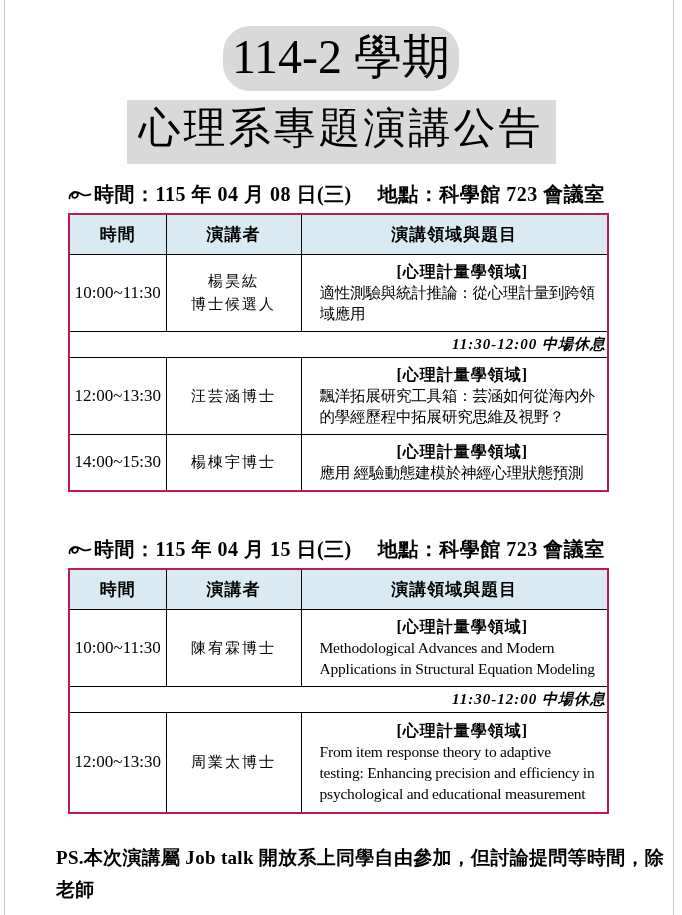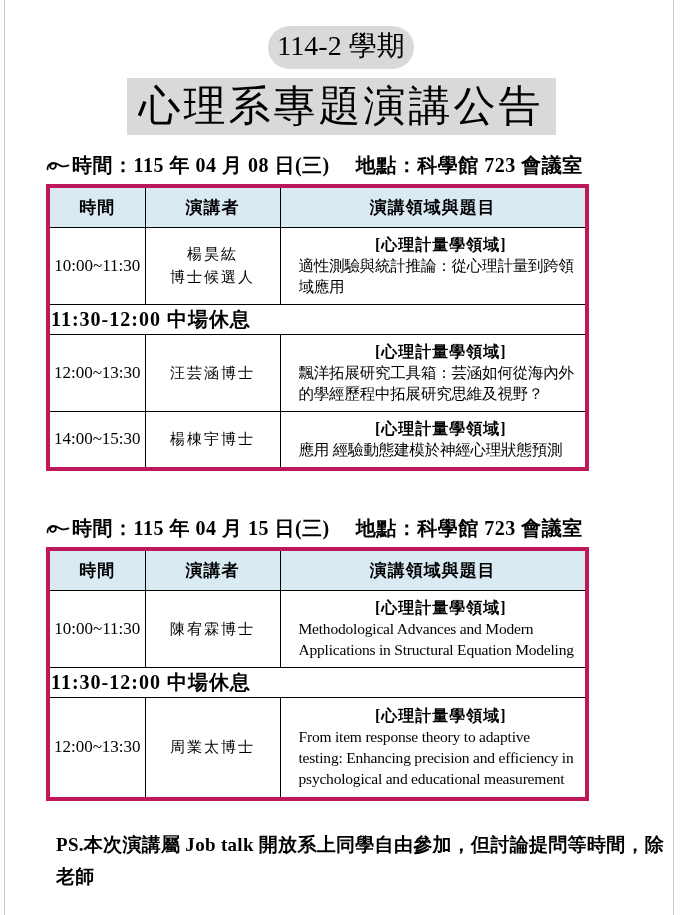--- a/index.html
+++ b/index.html
@@ -8,58 +8,58 @@
     background:#ffffff;color:#000;
     font-family:"Liberation Serif","DejaVu Serif",serif;
   }
   .page-edge{position:absolute;top:0;bottom:0;width:1px;background:#c9c9c9;}
   .edge-left{left:4px;}
   .edge-right{right:8px;}
 
   
   .titles{text-align:center;padding-top:26px;}
   .hl{display:inline-block;background:#d9d9d9;}
-  .t1{font-size:28px;line-height:1.1;padding:5px 9px 7px;border-radius:27px;}
-  .t2{font-size:42px;line-height:1.1;letter-spacing:3px;padding:5px 12px 6px;margin-top:9px;}
+  .t1{font-size:48px;line-height:1.1;padding:5px 9px 7px;border-radius:27px;}
+  .t2{font-size:42px;line-height:1.1;letter-spacing:3px;padding:5px 12px 13px;margin-top:9px;}
 
   
-  .session{margin-left:46px;width:543px;}
+  .session{margin-left:68px;width:543px;}
   .session.second{margin-top:44px;}
   .sess-info{
     display:flex;align-items:center;
     font-weight:bold;font-size:20px;letter-spacing:0.5px;
     margin:17px 0 5px 0;white-space:nowrap;
   }
   .flourish{display:inline-flex;margin-right:2px;}
   .gap{display:inline-block;width:26px;}
 
   table.sched{
     width:539px;border-collapse:collapse;table-layout:fixed;
-    border:4px solid #be185d;
+    border:2px solid #be185d;
   }
   table.sched th,table.sched td{border:1.5px solid #000;vertical-align:middle;}
   col.c1{width:97px;} col.c2{width:135px;} col.c3{width:307px;}
   th.hcell{
     background:#d9eaf2;font-weight:bold;font-size:17px;
     height:37px;text-align:center;letter-spacing:1px;
   }
   td.time{text-align:center;font-size:17px;}
   td.speaker{text-align:center;font-size:15px;letter-spacing:2px;line-height:1.5;}
   td.topic{padding:3px 2px 4px 18px;border-radius:31px;}
   .field{
     text-align:center;font-weight:bold;font-size:16px;
     letter-spacing:1px;line-height:21px;
   }
   .tl{
     font-size:15.5px;letter-spacing:-0.2px;line-height:21px;
     white-space:nowrap;overflow:hidden;
   }
   td.break{
-    text-align:left;font-weight:bold;font-size:20px;
-    height:23px;letter-spacing:1px;
+    text-align:right;font-weight:bold;font-size:15px;
+    height:23px;letter-spacing:1px;font-style:italic;
   }
   tr.r3line td{height:69px;}
   tr.r2line td{height:48px;}
   tr.r4line td{height:92px;}
 
   
   .ps{margin:28px 0 0 56px;font-weight:bold;font-size:19px;line-height:1.7;letter-spacing:0.3px;}
 </style>
 </head>
 <body>

